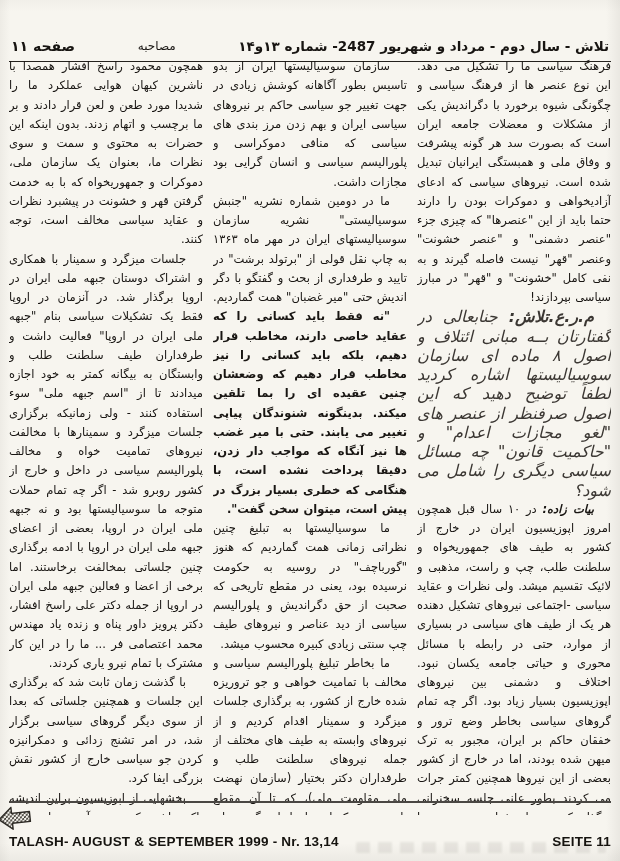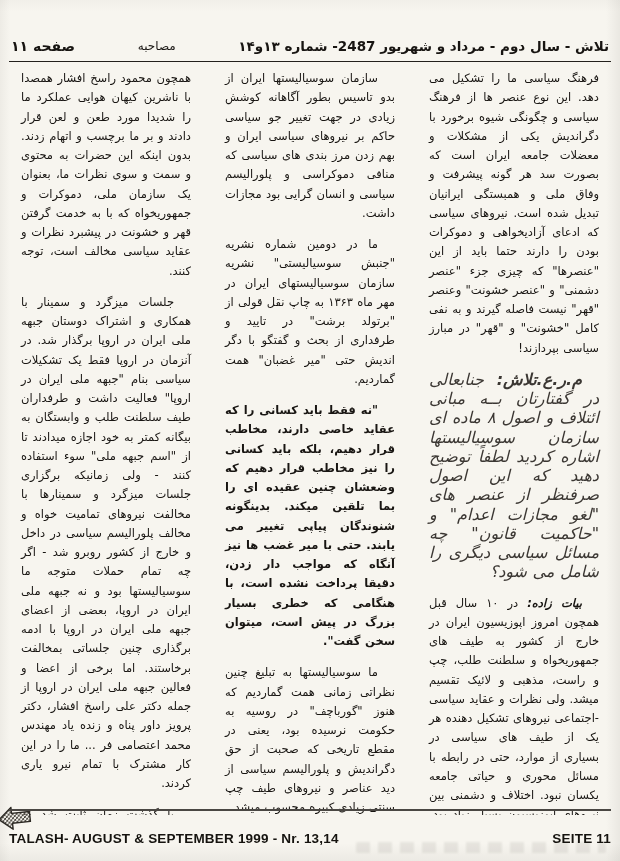--- a/index.html
+++ b/index.html
@@ -31,30 +31,30 @@
   main.columns {
     position:absolute; top:57px; right:9px; left:9px; bottom:46px;
     display:flex; gap:10px;
   }
   .col {
     flex:1 1 0; overflow:hidden;
     text-align:justify;
     font-size:11.5px; line-height:19.25px;
     word-spacing:0.5px;
   }
-  .p { margin:12px; text-indent:17px; }
+  .p { margin:0; text-indent:17px; }
   .p.flow { text-indent:0; }
   .p.question { font-style:italic; font-size:16px; color:#3b3733; }
   .speaker { font-weight:bold; font-style:italic; }
   .p.quote { font-weight:bold; }
 
   footer.page-foot {
-    position:absolute; bottom:4px; left:9px; right:9px; height:37px;
+    position:absolute; bottom:12px; left:9px; right:9px; height:37px;
     border-top:2px solid #4a4743;
-    display:flex; justify-content:space-between; align-items:center;
+    display:flex; justify-content:space-between; align-items:flex-end;
     padding-top:9px;
     direction:ltr;
     font-family:"Liberation Sans", sans-serif;
     font-weight:bold; font-size:13.5px; color:#15130f;
     letter-spacing:0.2px;
   }
   
   .bleed {
     position:absolute; right:14px; bottom:8px; width:250px; height:11px;
     background:repeating-linear-gradient(90deg, rgba(90,85,78,0.10) 0 14px, rgba(0,0,0,0) 14px 22px);

